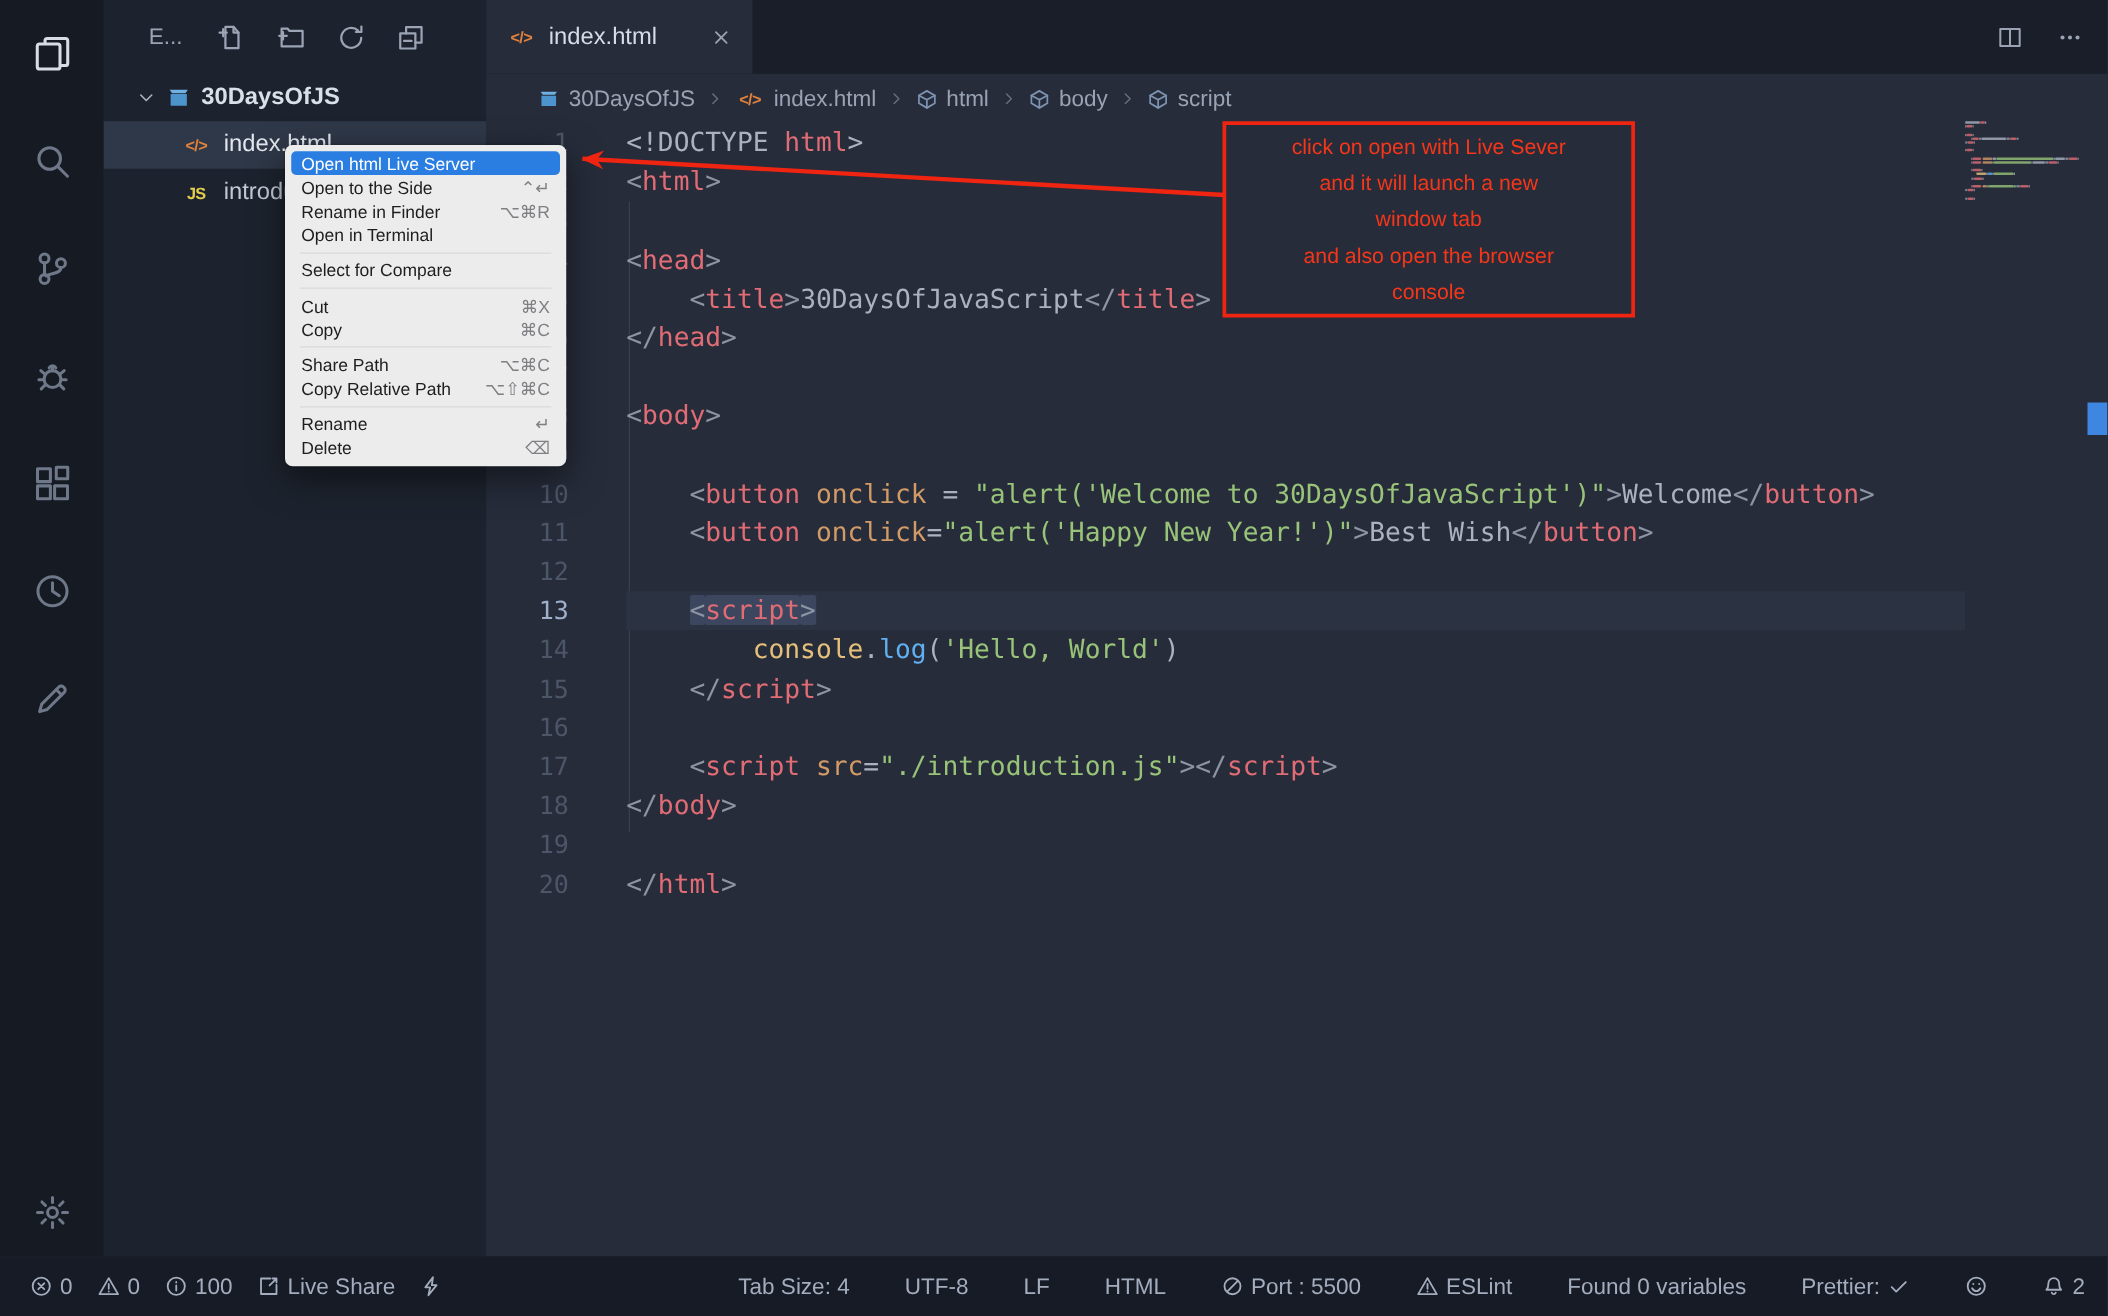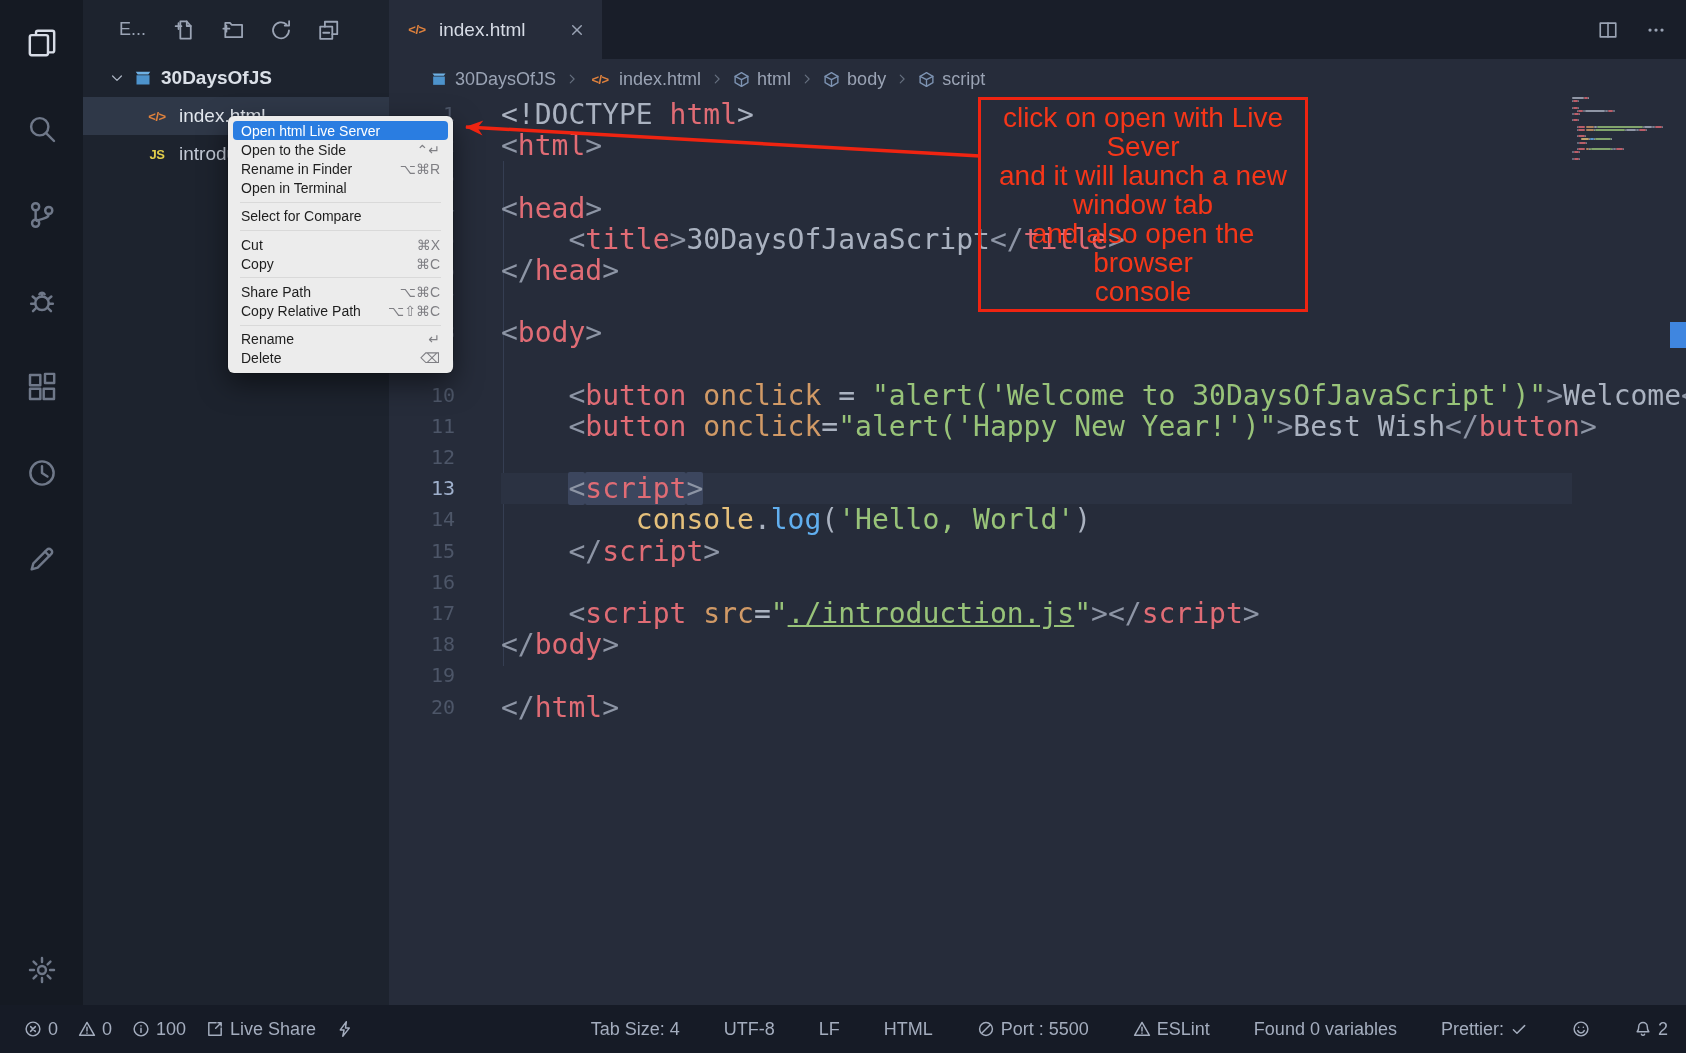--- a/index.html
+++ b/index.html
@@ -44,32 +44,32 @@
   #breadcrumbs{height:40px;display:flex;align-items:center;gap:9px;padding-left:41px;font-size:18px;color:#9aa3b4}
   .bc-item{display:flex;align-items:center;gap:7px;cursor:pointer}
   .bc-sep{width:14px;height:14px;color:#66707f}
   .bc-item .icn.cube{width:17px;height:17px;color:#7d93b2}
   .bc-item .icn.fold{width:18px;height:18px}
 
   #code{position:relative;font-family:"DejaVu Sans Mono",monospace}
   .indent-guide{position:absolute;left:114px;top:62px;width:1px;height:505px;background:#353e52}
   .cline{display:flex;height:31.2px;line-height:31.2px;position:relative}
   .cnum{width:66px;flex:none;text-align:right;color:#4d5668;font-size:20px;position:relative;z-index:1}
-  .ccode{padding-left:46px;white-space:pre;font-size:28px;position:relative;z-index:1}
+  .ccode{padding-left:46px;white-space:pre;font-size:21px;position:relative;z-index:1}
   .cline.active .cnum{color:#9fb0cc}
   .linehl{position:absolute;left:112px;width:1071px;top:0;bottom:0;background:#2b3242}
   .tk.plain,.tk.sp{color:#aab2c0}
   .tk.pun{color:#8d95a5}
   .tk.tag{color:#e06c75}
   .tk.attr{color:#d19a66}
   .tk.str{color:#98c379}
   .tk.fn{color:#61afef}
   .tk.obj{color:#e5c07b}
   .tk.hl{background:#3c465e;border-radius:2px}
-  .tk.u{text-decoration:underline}
+  .tk.u{}
 
   #minimap{position:absolute;top:97px;right:16px;width:98px;display:flex;flex-direction:column;cursor:pointer}
   .mm-line{display:flex;height:2px;margin-bottom:1.2px}
   .mm-tok{height:2px;border-radius:1px;opacity:.8;flex:none}
   #overview-marker{position:absolute;top:322px;right:0;width:16px;height:26px;background:#3f86e0}
 
   
   #statusbar{position:absolute;left:0;right:0;bottom:0;height:48px;background:#161b26;display:flex;align-items:center;
     padding:0 18px 0 24px;box-sizing:border-box;font-size:18px;color:#a4adbe;z-index:10}
   #status-left{display:flex;align-items:center;gap:20px}
@@ -80,21 +80,21 @@
   
   #context-menu{position:absolute;left:228px;top:116px;width:225px;background:#ececec;border-radius:6px;padding:5px 0;
     box-shadow:0 0 0 1px rgba(0,0,0,.12),0 10px 28px rgba(0,0,0,.5);font-size:14px;color:#1e1e1e;z-index:50;box-sizing:border-box}
   .mi{display:flex;justify-content:space-between;align-items:center;padding:1.6px 13px;cursor:pointer}
   .mi .mi-key{color:#7f7f84;margin-left:12px;white-space:nowrap}
   .mi.hl{background:#2a7de1;color:#fff;margin:0 5px;padding:1.6px 8px;border-radius:4px}
   .msep{height:1px;background:#d9d9d9;margin:4px 12px}
 
   
   #annotation{position:absolute;left:978px;top:97px;width:330px;border:3px solid #ef2411;padding:3px 4px;text-align:center;z-index:40;box-sizing:border-box}
-  .ann-line{font-size:28px;line-height:29px;color:#f63619}
+  .ann-line{font-size:17px;line-height:29px;color:#f63619}
   #arrow-svg{position:absolute;left:0;top:0;width:1686px;height:1053px;pointer-events:none;z-index:60}
 </style>
 </head>
 <body>
 
 <nav id="activity-bar">
   <div id="ab-top">
       <div class="ab-item active">
         <span class="icn" style="width: 30px; height: 30px;">
           <svg viewBox="0 0 16 16" fill="none" stroke="currentColor" stroke-width="1.3" stroke-linecap="round" stroke-linejoin="round">

